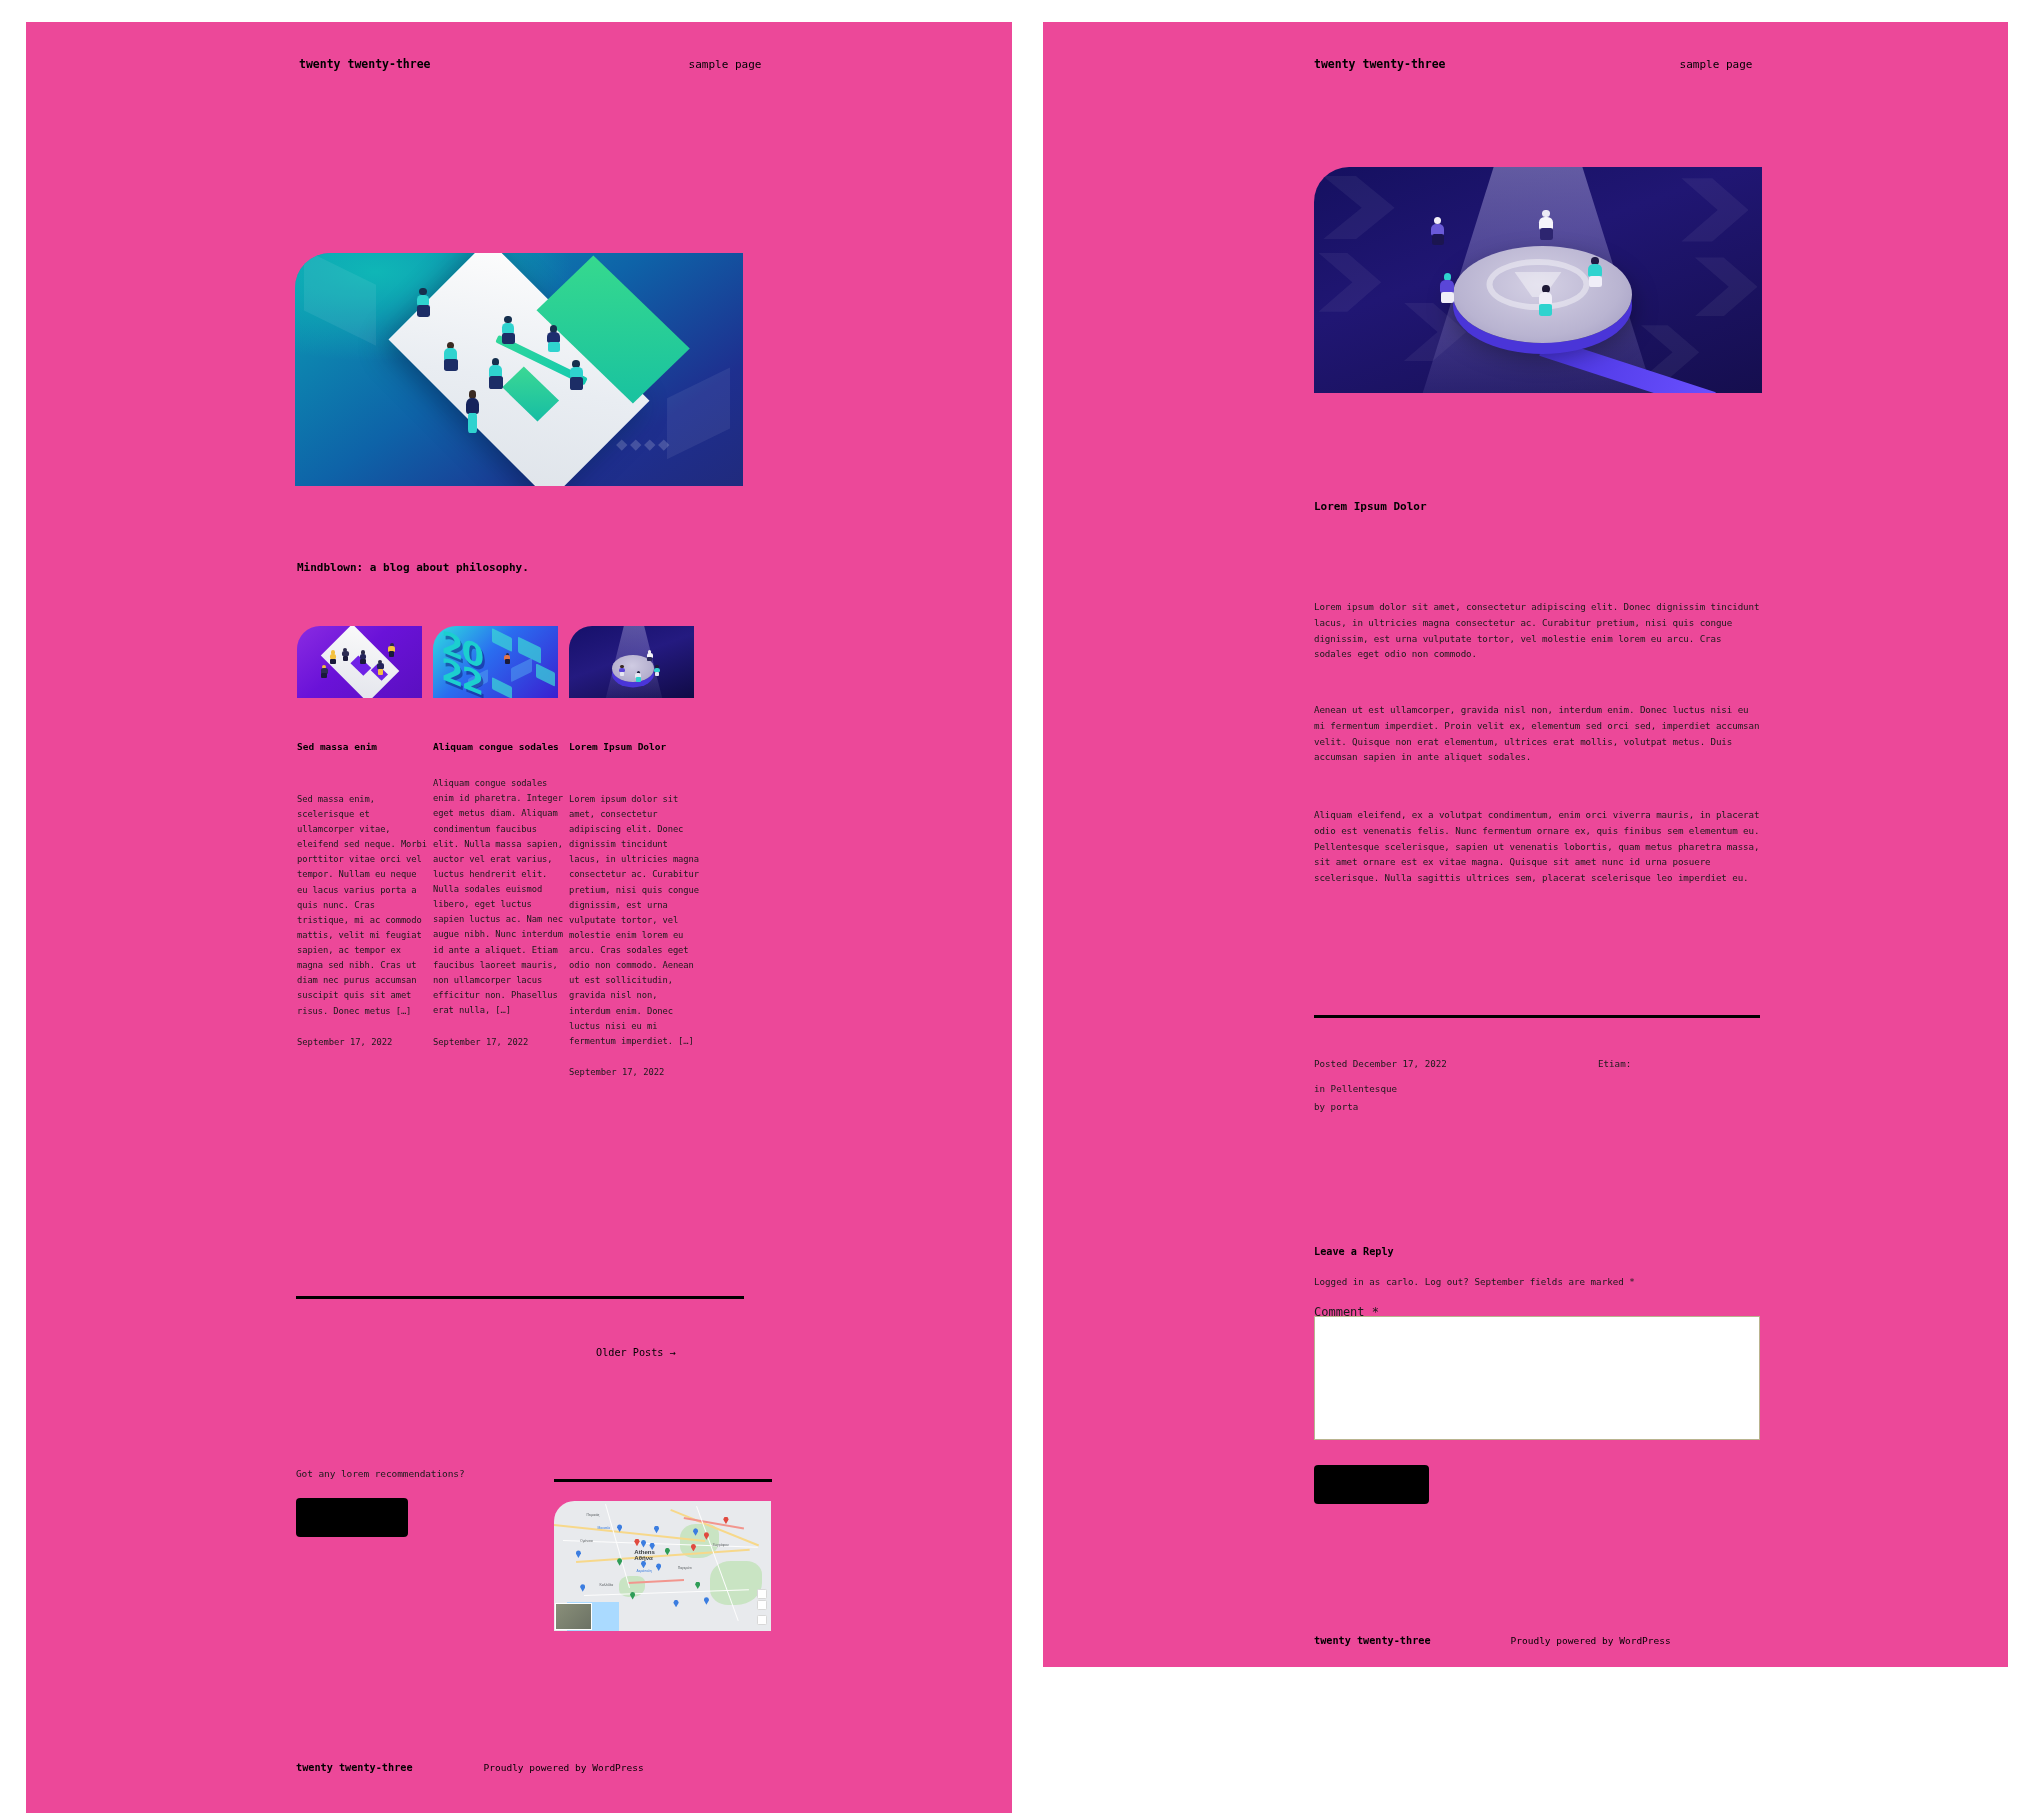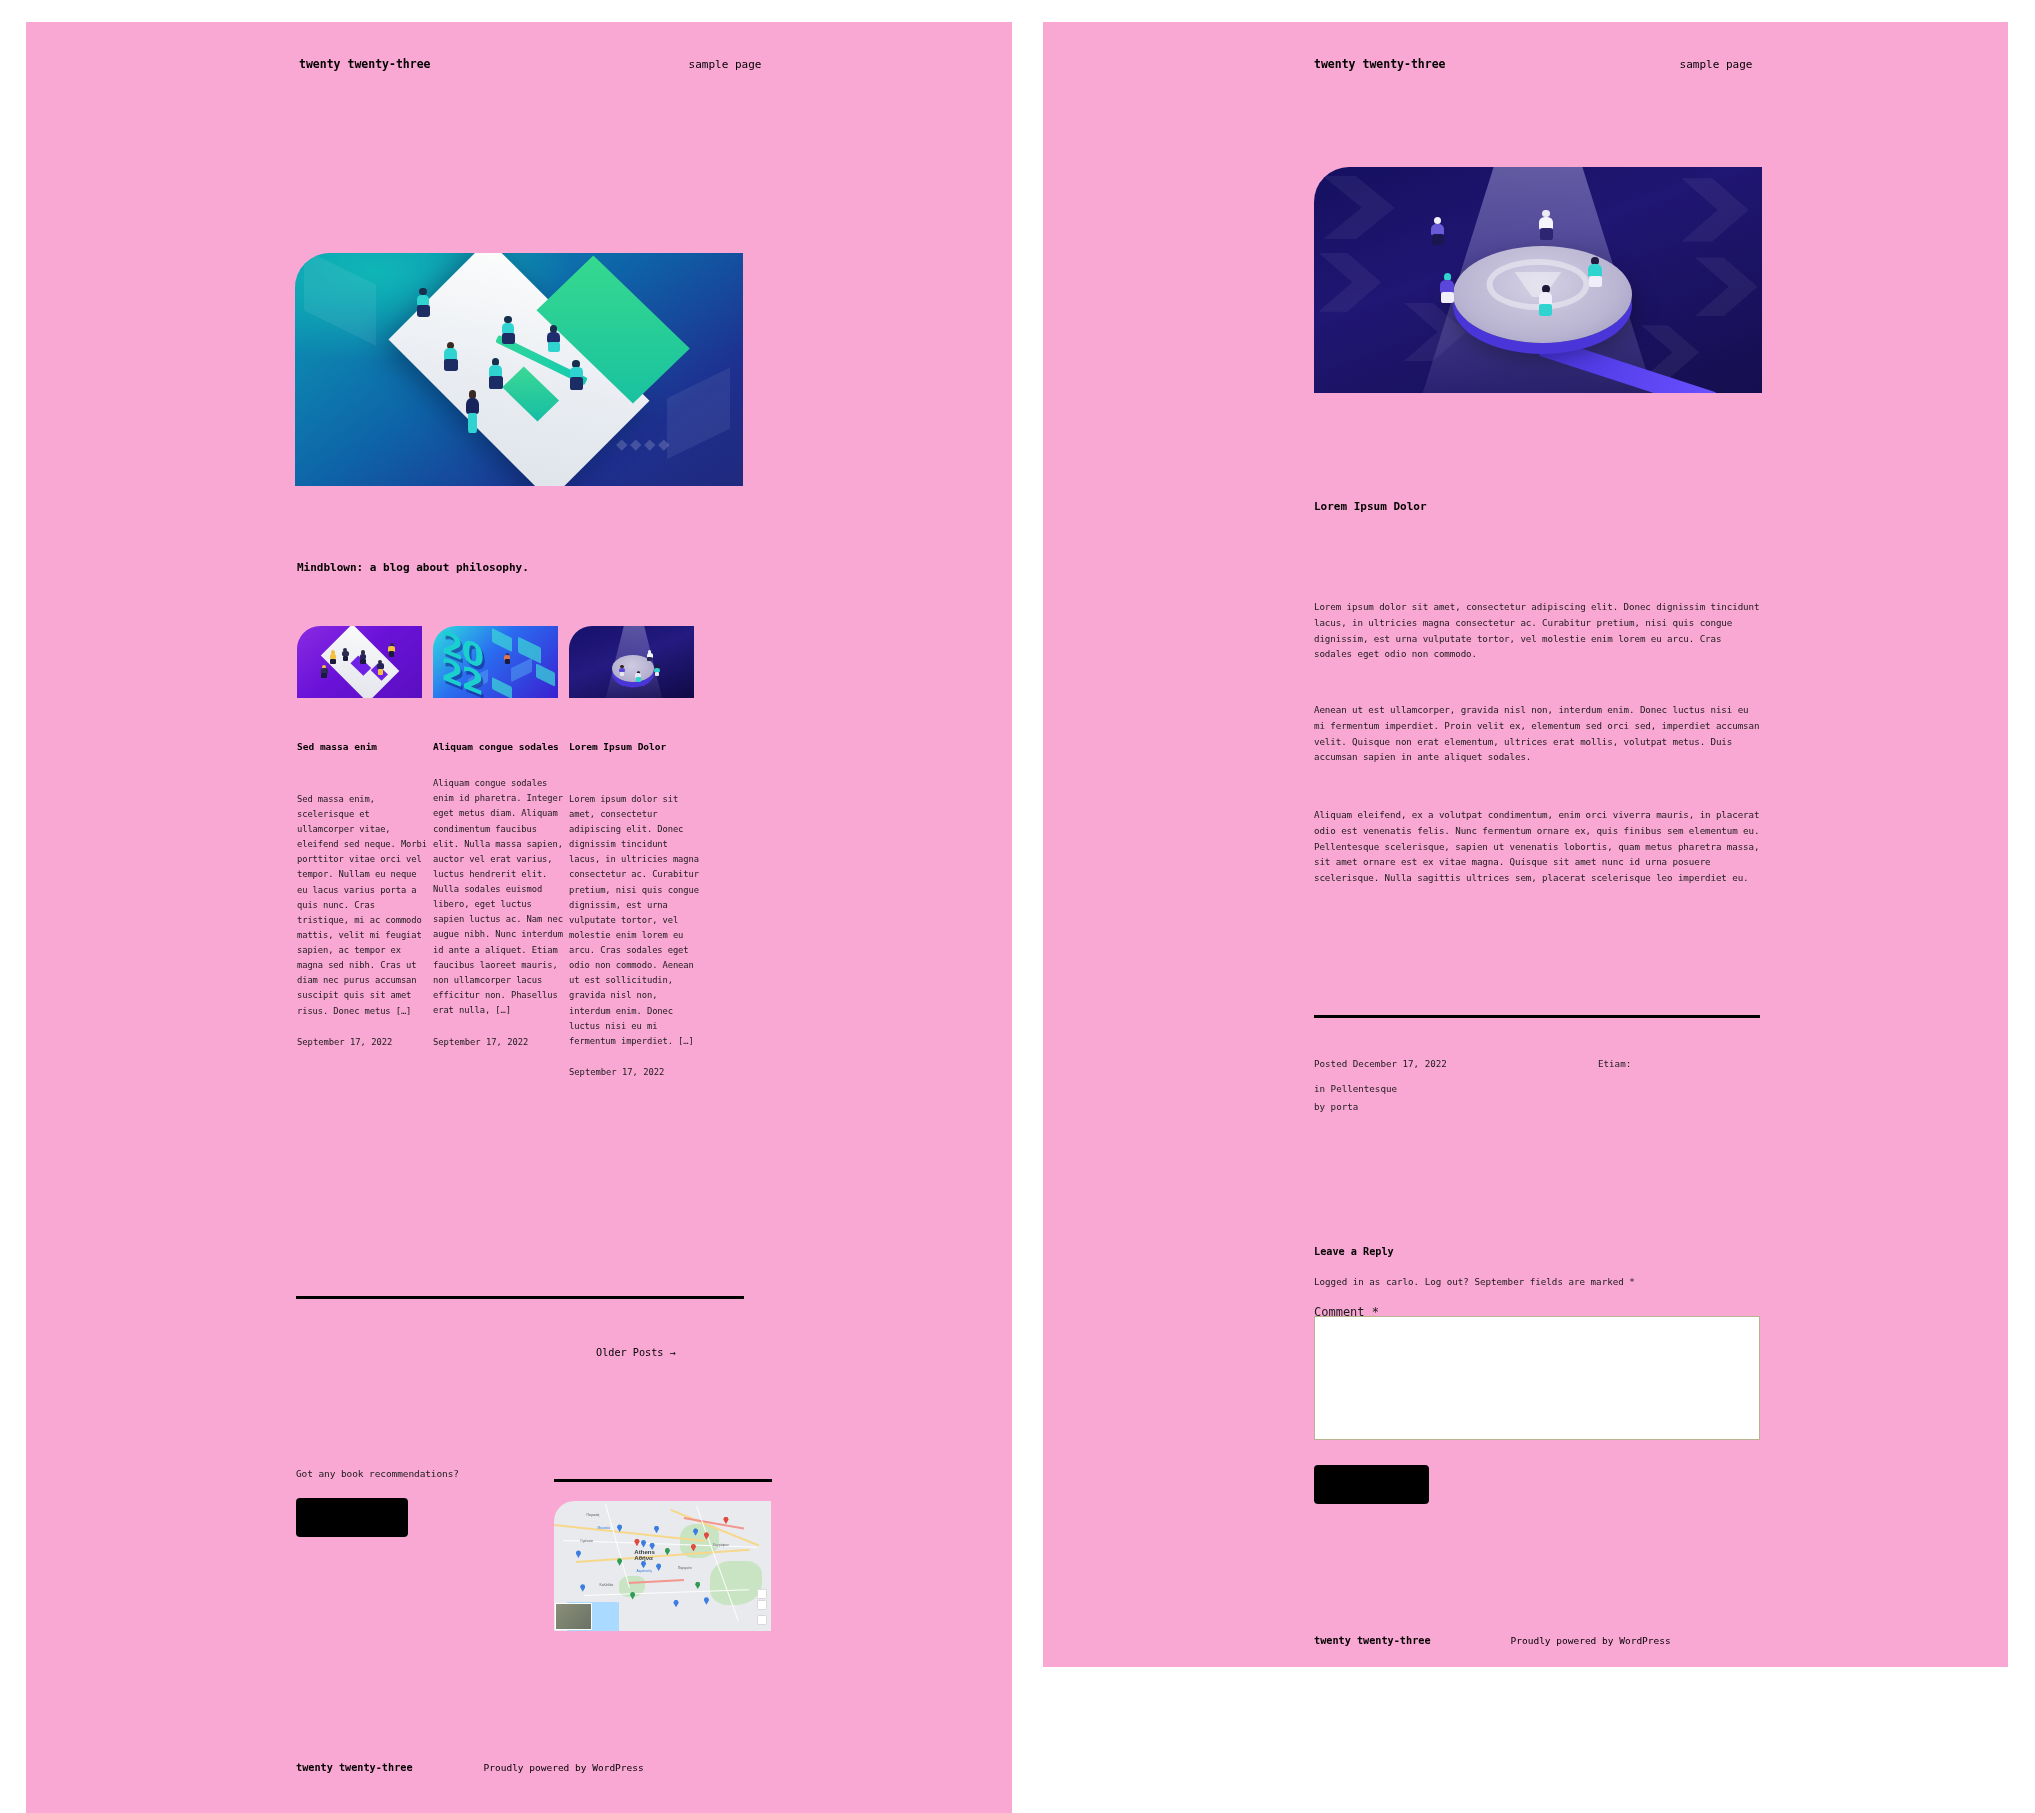--- a/index.html
+++ b/index.html
@@ -9,21 +9,21 @@
   }
   body {
     width: 2035px;
     height: 1813px;
     position: relative;
     font-family: "DejaVu Sans Mono", "Liberation Mono", monospace;
     overflow: hidden;
   }
   .panel {
     position: absolute;
-    background: #f9a8d4;
+    background: #ec4899;
     box-sizing: border-box;
   }
   #panel-left  { left: 26px;   top: 22px;  width: 986px; height: 1792px; }
   #panel-right { left: 1043px; top: 22px;  width: 965px; height: 1645px; }
 
   .inner { position: relative; width: 100%; height: 100%; }
 
   
   .site-header {
     position: absolute;
@@ -424,21 +424,21 @@
 
     <div style="position:absolute; left:543px; top:719px; width:130px;">
       <h3 class="h-title" style="font-size:9.5px;">Lorem Ipsum Dolor</h3>
       <p class="body-text" style="font-size:8.8px; margin-top:38px;">Lorem ipsum dolor sit amet, consectetur adipiscing elit. Donec dignissim tincidunt lacus, in ultricies magna consectetur ac. Curabitur pretium, nisi quis congue dignissim, est urna vulputate tortor, vel molestie enim lorem eu arcu. Cras sodales eget odio non commodo. Aenean ut est sollicitudin, gravida nisl non, interdum enim. Donec luctus nisi eu mi fermentum imperdiet. […]</p>
       <p class="meta-text" style="font-size:8.8px; margin-top:16.3px;">September 17, 2022</p>
     </div>
 
     <div class="rule" style="left:270px; top:1274px; width:448px; height:3.4px;"></div>
     <a class="nav-link" style="position:absolute; left:570px; top:1325px; font-size:10.2px; text-decoration:none;">Older Posts →</a>
 
-    <p class="body-text" style="position:absolute; left:270px; top:1444px; font-size:9.5px;">Got any book recommendations?</p>
+    <p class="body-text" style="position:absolute; left:270px; top:1444px; font-size:9.5px;">Got any lorem recommendations?</p>
     <button class="btn-black" style="left:270px; top:1476px; width:112px; height:39px;"></button>
 
     <div class="rule" style="left:528px; top:1457px; width:218px; height:3.4px;"></div>
 
     <div class="img-box map" style="left:528px; top:1479px; width:217px; height:130px;">
       <div class="img-inner map-inner">
         <div class="park" style="left:58%; top:18%; width:18%; height:26%;"></div>
         <div class="park" style="left:72%; top:46%; width:24%; height:34%;"></div>
         <div class="park" style="left:30%; top:58%; width:12%; height:16%;"></div>
         <div class="water" style="left:6%; top:78%; width:24%; height:22%;"></div>

